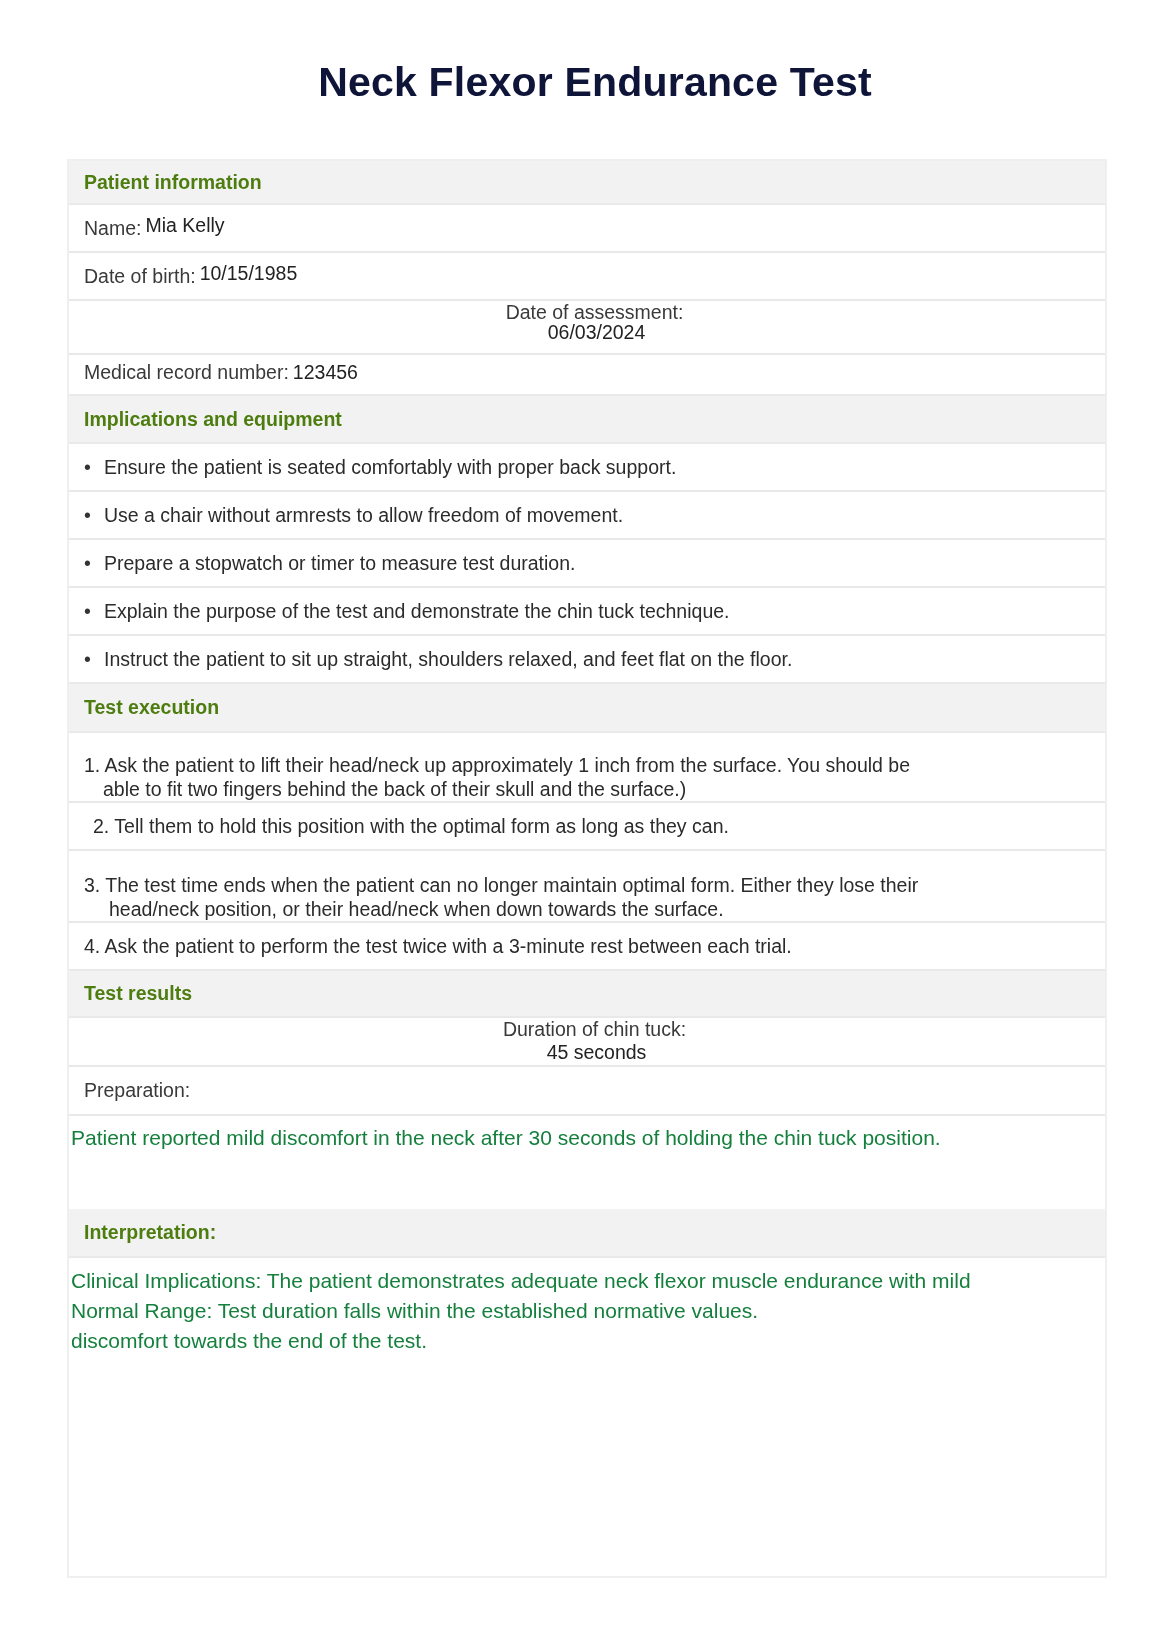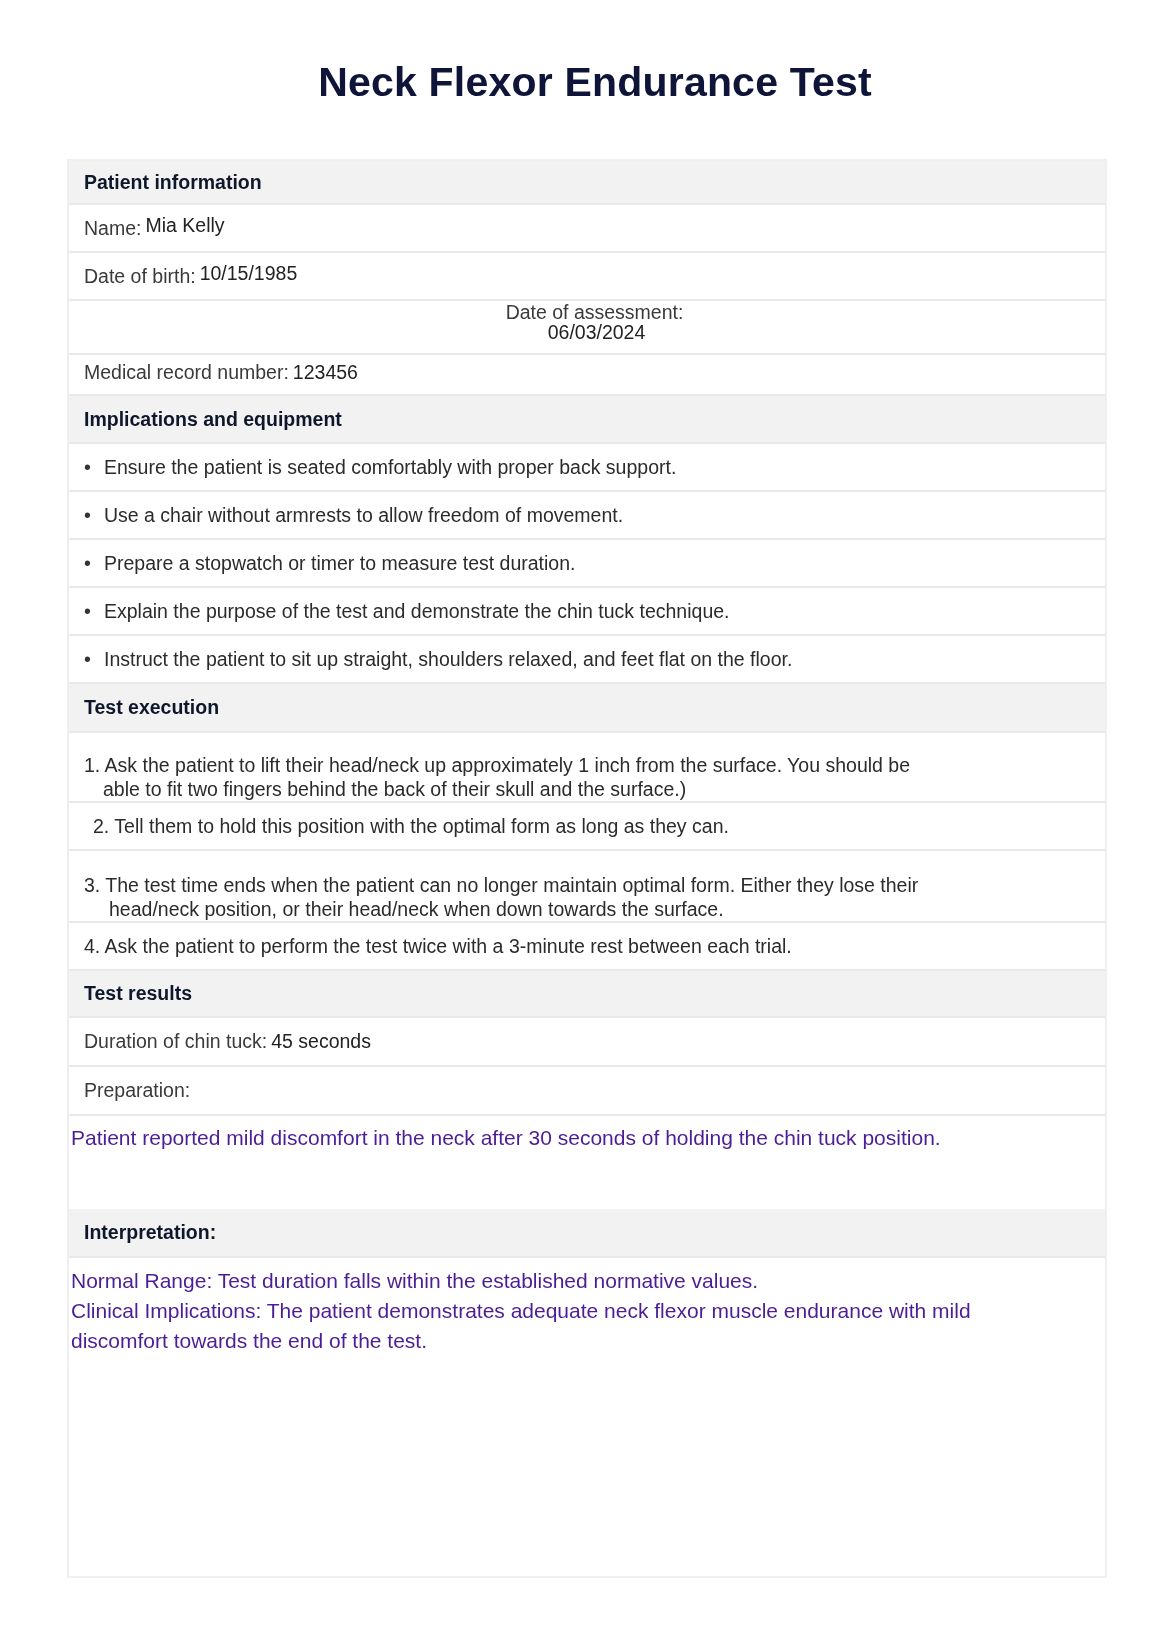--- a/index.html
+++ b/index.html
@@ -1,27 +1,27 @@
 <!DOCTYPE html>
 <html><head>
   <meta charset="utf-8">
   <style>
     html, body { margin: 0; padding: 0; background: #ffffff; }
     body { width: 1176px; height: 1630px; position: relative; font-family: "Liberation Sans", sans-serif; color: #2b2b2b; }
     .title { position: absolute; top: 52px; left: 0; width: 1176px; text-align: center; font-size: 41px; font-weight: bold; color: #0f1538; margin: 7px; letter-spacing: 0.2px; }
     .sheet { position: absolute; top: 159px; left: 67px; width: 1040px; height: 1419px; border: 2px solid #efefef; box-sizing: border-box; background: #fff; }
     .row { position: absolute; left: 0; right: 0; box-sizing: border-box; border-bottom: 2px solid #e9e9e9; padding-left: 15px; font-size: 19.5px; display: flex; align-items: center; }
-    .row.head { background: #f2f2f2; font-weight: bold; color: #0f172a; }
+    .row.head { background: #f2f2f2; font-weight: bold; color: #4d7c0f; }
     .row .lbl { color: #3a3a3a; }
     .row .val { color: #222; margin-left: 4px; position: relative; top: -3px; }
     .bullet { display: inline-block; width: 20px; color: #333; }
     .multi { align-items: flex-start; flex-direction: column; justify-content: flex-end; line-height: 24px; }
     .multi .cont { padding-left: 19px; }
     .multi .cont3 { padding-left: 25px; }
-    .free { position: absolute; left: 2px; right: 10px; font-size: 21px; color: #4c1d95; line-height: 30px; }
+    .free { position: absolute; left: 2px; right: 10px; font-size: 21px; color: #15803d; line-height: 30px; }
   </style>
 </head>
 <body>
 
 <h1 class="title">Neck Flexor Endurance Test</h1>
 
 <div class="sheet">
 
   <div class="row head" style="top:0;height:44px;">
     <span>Patient information</span>
@@ -81,30 +81,30 @@
     <span>3. The test time ends when the patient can no longer maintain optimal form. Either they lose their</span>
     <span class="cont3">head/neck position, or their head/neck when down towards the surface.</span>
   </div>
   <div class="row" style="top:762px;height:48px;">
     <span>4. Ask the patient to perform the test twice with a 3-minute rest between each trial.</span>
   </div>
 
   <div class="row head" style="top:810px;height:47px;">
     <span>Test results</span>
   </div>
-  <div class="row" style="top:857px;height:49px;">
+  <div class="row" style="top:857px;height:49px;flex-direction:column;">
     <span class="lbl">Duration of chin tuck:</span>
     <span class="val" style="top:0">45 seconds</span>
   </div>
   <div class="row" style="top:906px;height:49px;">
     <span class="lbl">Preparation:</span>
   </div>
   <div class="free" style="top:962px;">Patient reported mild discomfort in the neck after 30 seconds of holding the chin tuck position.</div>
 
   <div class="row head" style="top:1048px;height:49px;">
     <span>Interpretation:</span>
   </div>
   <div class="free" style="top:1105px;border:none;">
+    <div>Clinical Implications: The patient demonstrates adequate neck flexor muscle endurance with mild</div>
     <div>Normal Range: Test duration falls within the established normative values.</div>
-    <div>Clinical Implications: The patient demonstrates adequate neck flexor muscle endurance with mild</div>
     <div>discomfort towards the end of the test.</div>
   </div>
 </div>
 
 </body></html>

